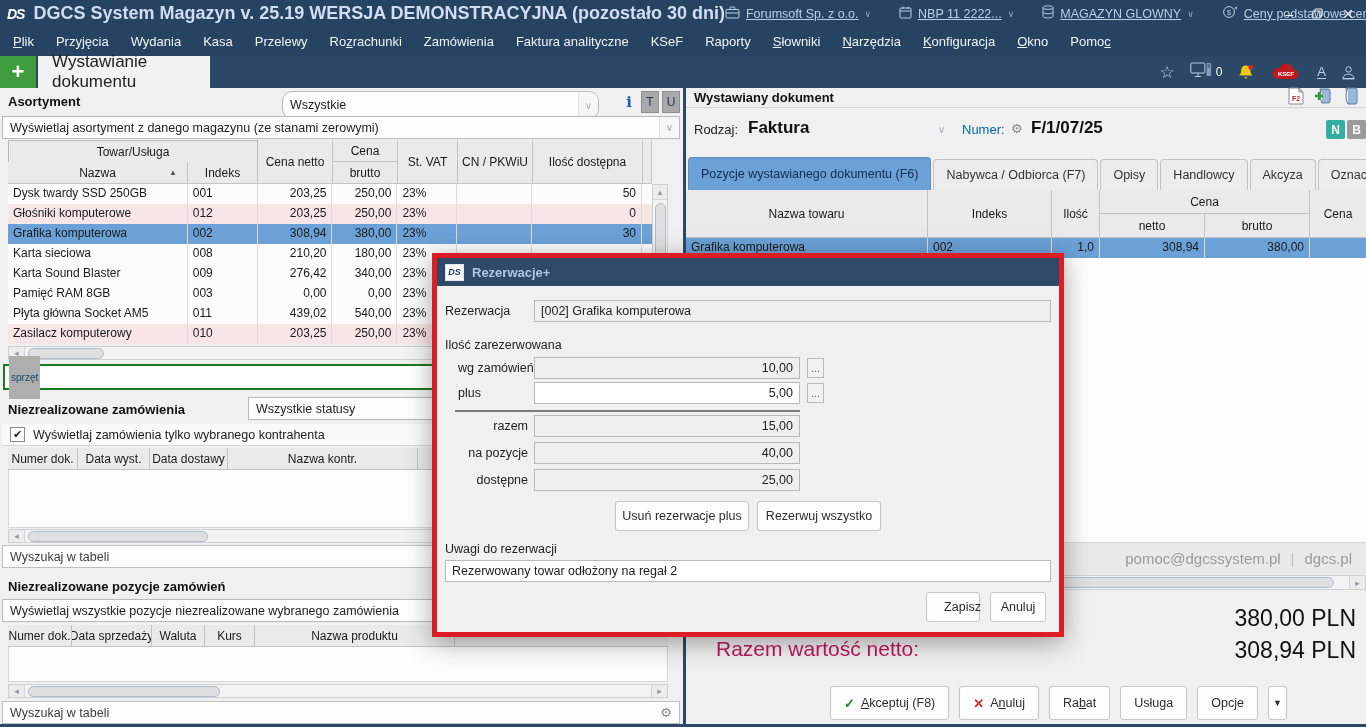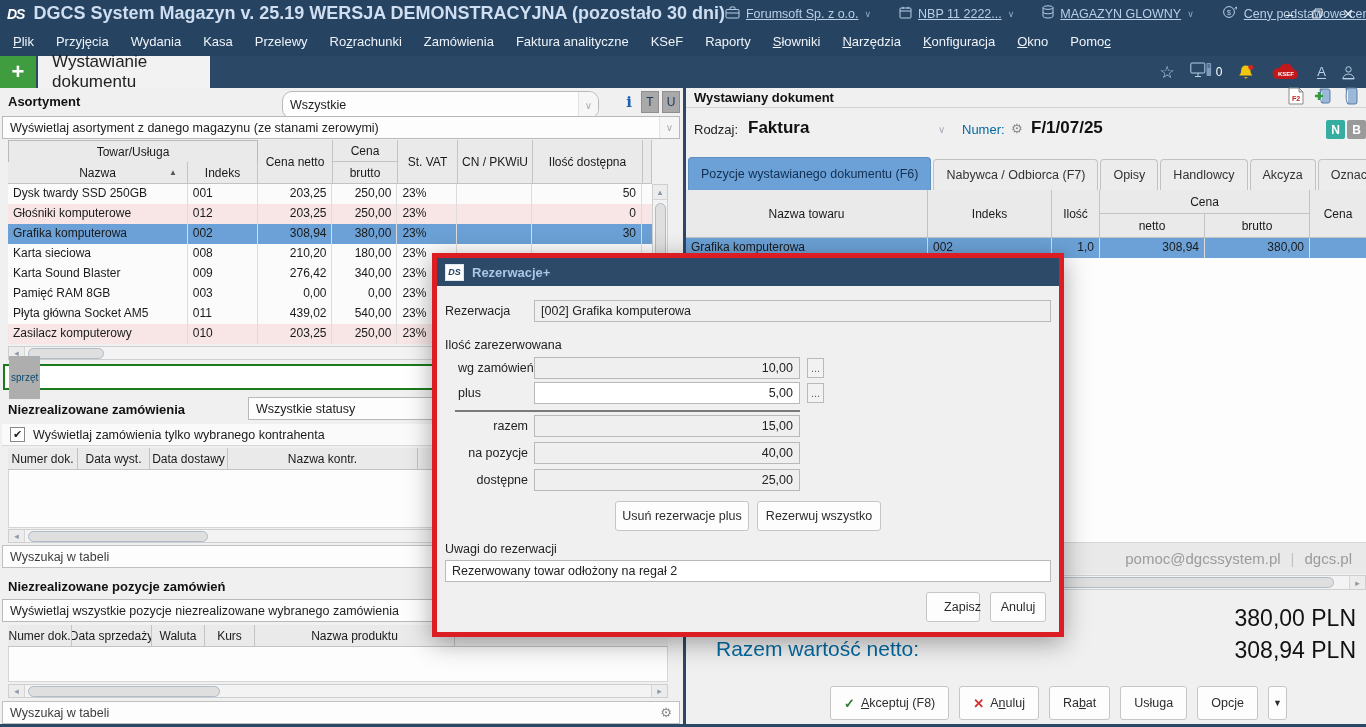--- a/index.html
+++ b/index.html
@@ -441,21 +441,21 @@
     <span>pomoc@dgcssystem.pl</span>
     <span style="color:#c2c2c2;">|</span>
     <span>dgcs.pl</span>
   </div>
   <div class="abs hscroll" style="left:2px;top:487px;width:678px;height:15px;">
     <div class="sb-thumb" style="width:640px;"></div>
     <div class="sb-arrow right">▸</div>
   </div>
 
   <div class="abs" style="right:10px;top:517px;font-size:23px;color:#111;">380,00 PLN</div>
-  <div class="abs" style="left:30px;top:549px;font-size:21px;color:#0369a1;">Razem wartość netto:</div>
+  <div class="abs" style="left:30px;top:549px;font-size:21px;color:#be185d;">Razem wartość netto:</div>
   <div class="abs" style="right:10px;top:549px;font-size:23px;color:#111;">308,94 PLN</div>
 
   <div class="abs" id="doc-actions" style="left:144px;top:598px;display:flex;gap:10px;align-items:center;">
       <button class="action-btn">
         <span><span class="chk-glyph">✓</span></span>
         <span><u>A</u>kceptuj (F8)</span>
       </button>
       <button class="action-btn">
         <span><span class="x-glyph">✕</span></span>
         <span>A<u>n</u>uluj</span>

